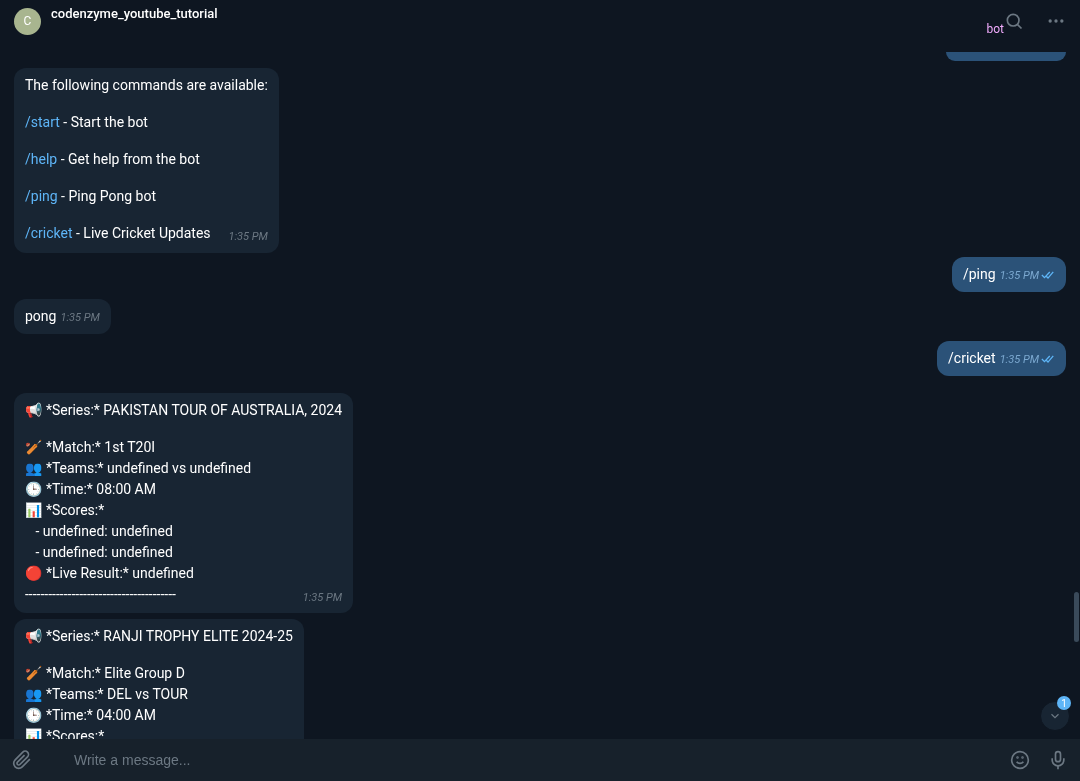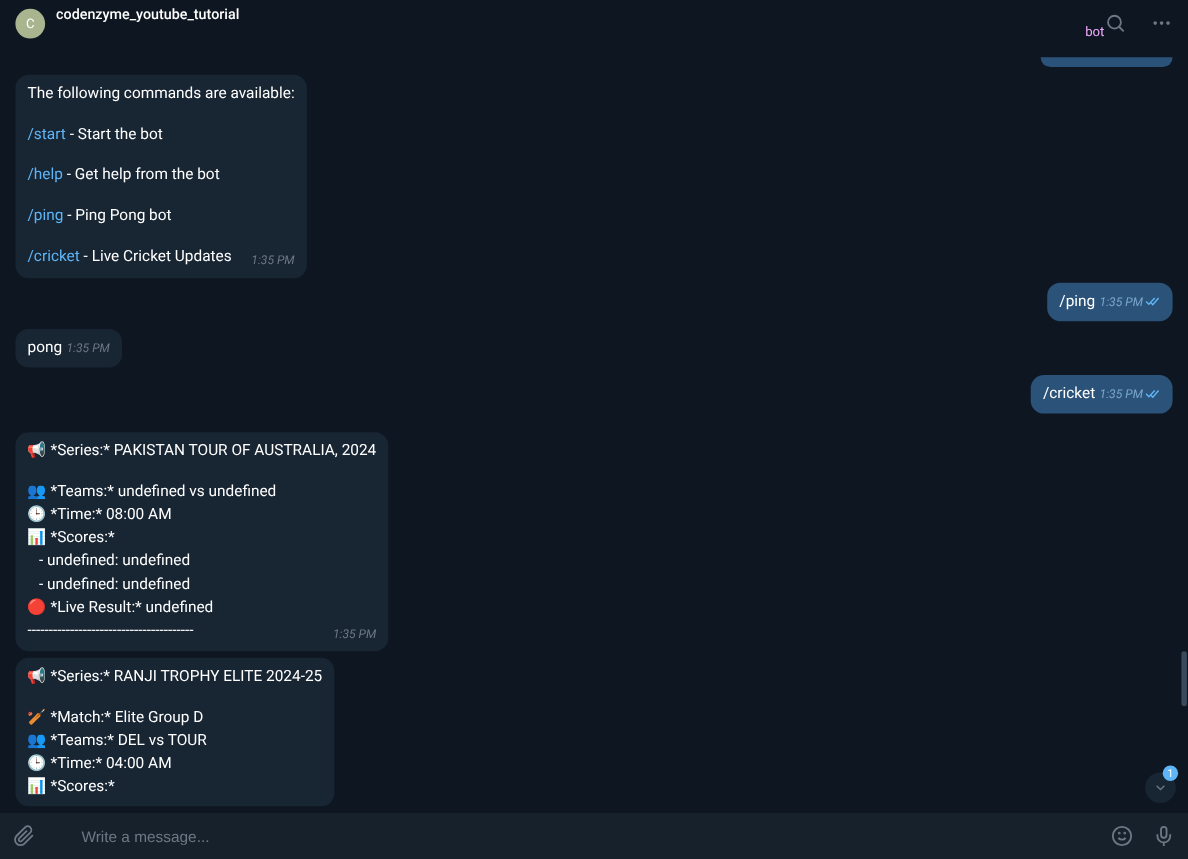--- a/index.html
+++ b/index.html
@@ -320,20 +320,21 @@
               <path d="M1 5.5L4 8.5L10 2"></path>
               <path d="M6 7L8 9L14 2"></path>
             </svg></span>
       </div>
     </div>
 
     <div class="msg-row" style="margin-top:13px;align-items:center;">
       <div class="bubble in">
         <div class="whitespace">📢 *Series:* PAKISTAN TOUR OF AUSTRALIA, 2024</div>
         <div style="height:16px"></div>
+        <div class="whitespace">🏏 *Match:* 1st T20I</div>
         <div class="whitespace">👥 *Teams:* undefined vs undefined</div>
         <div class="whitespace">🕒 *Time:* 08:00 AM</div>
         <div class="whitespace">📊 *Scores:*</div>
         <div class="whitespace">   - undefined: undefined</div>
         <div class="whitespace">   - undefined: undefined</div>
         <div class="whitespace">🔴 *Live Result:* undefined</div>
         <div class="whitespace"><span>---------------------------------------</span><span class="time-wrap msg-time">1:35 PM</span></div>
       </div>
     </div>
 

